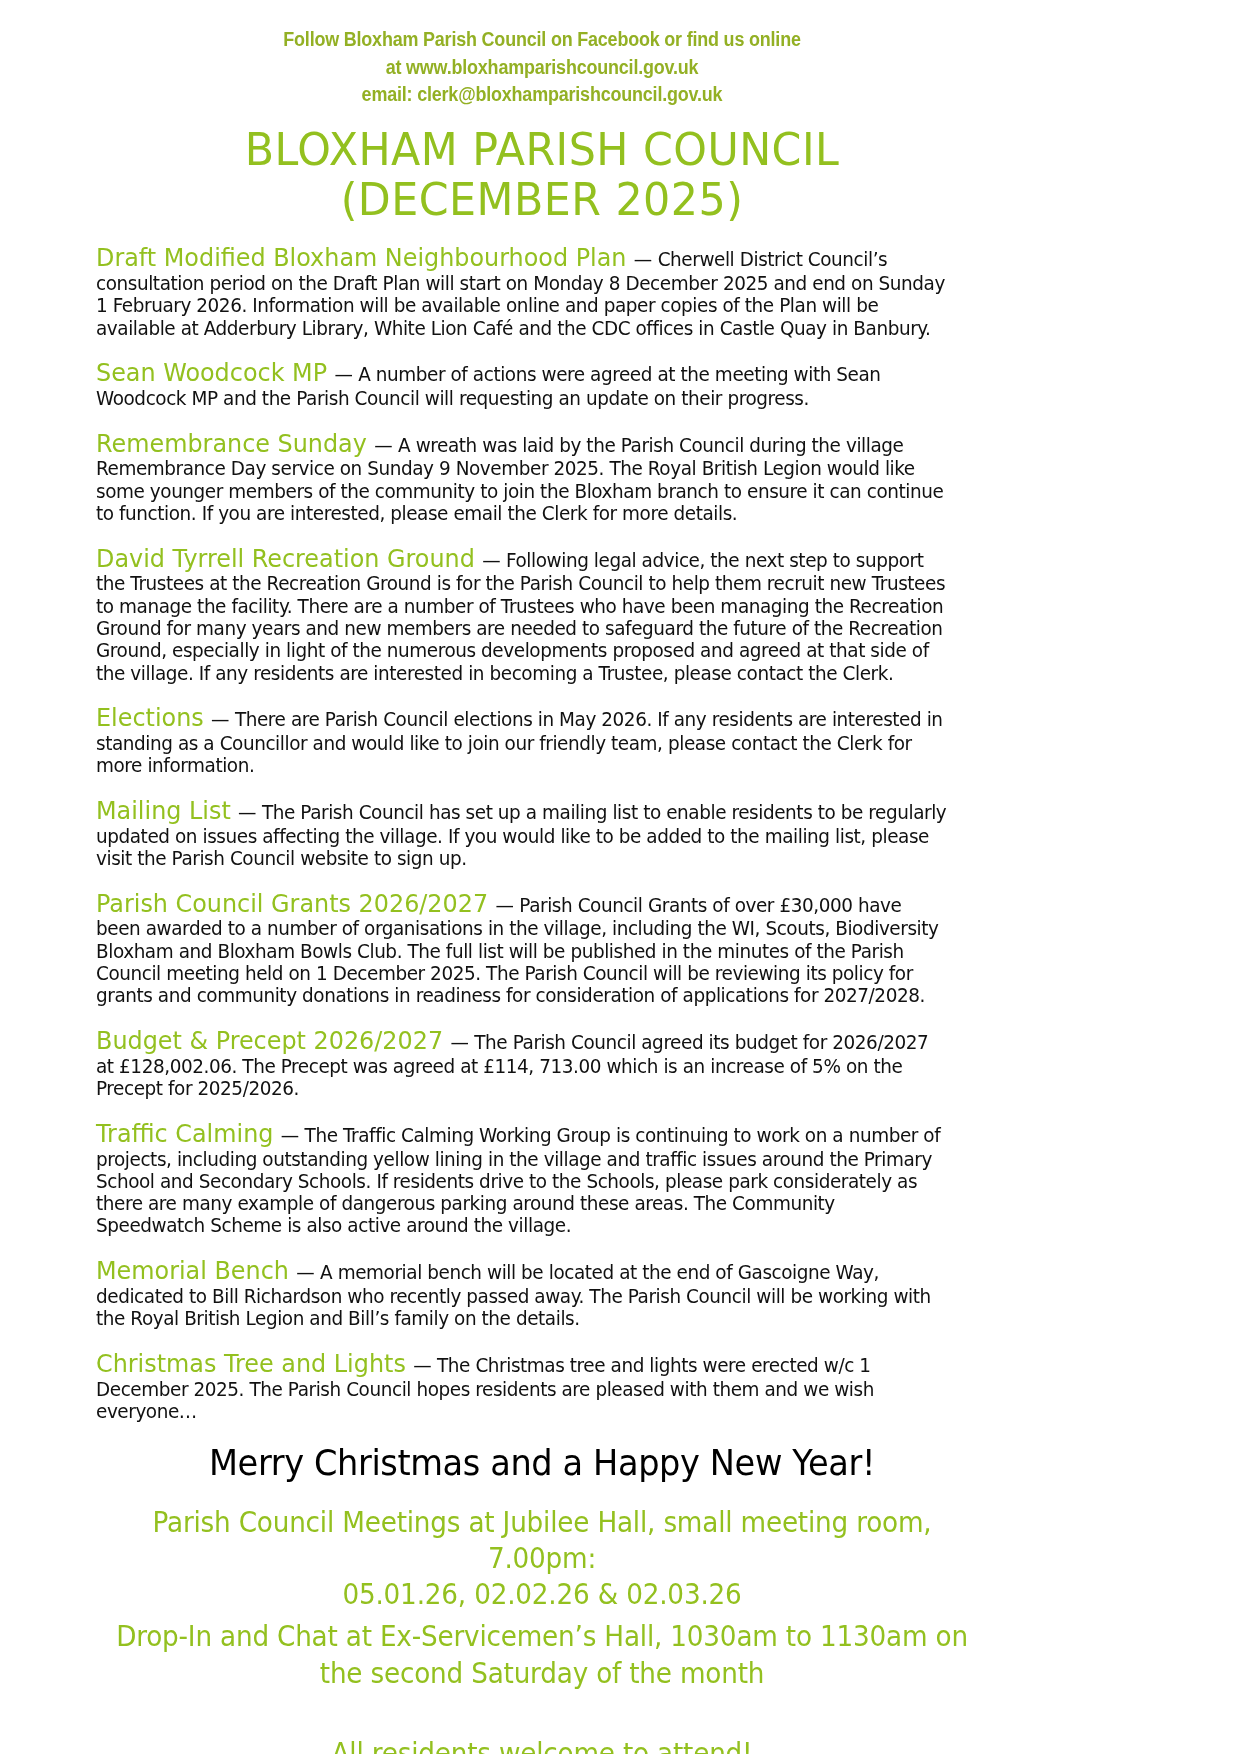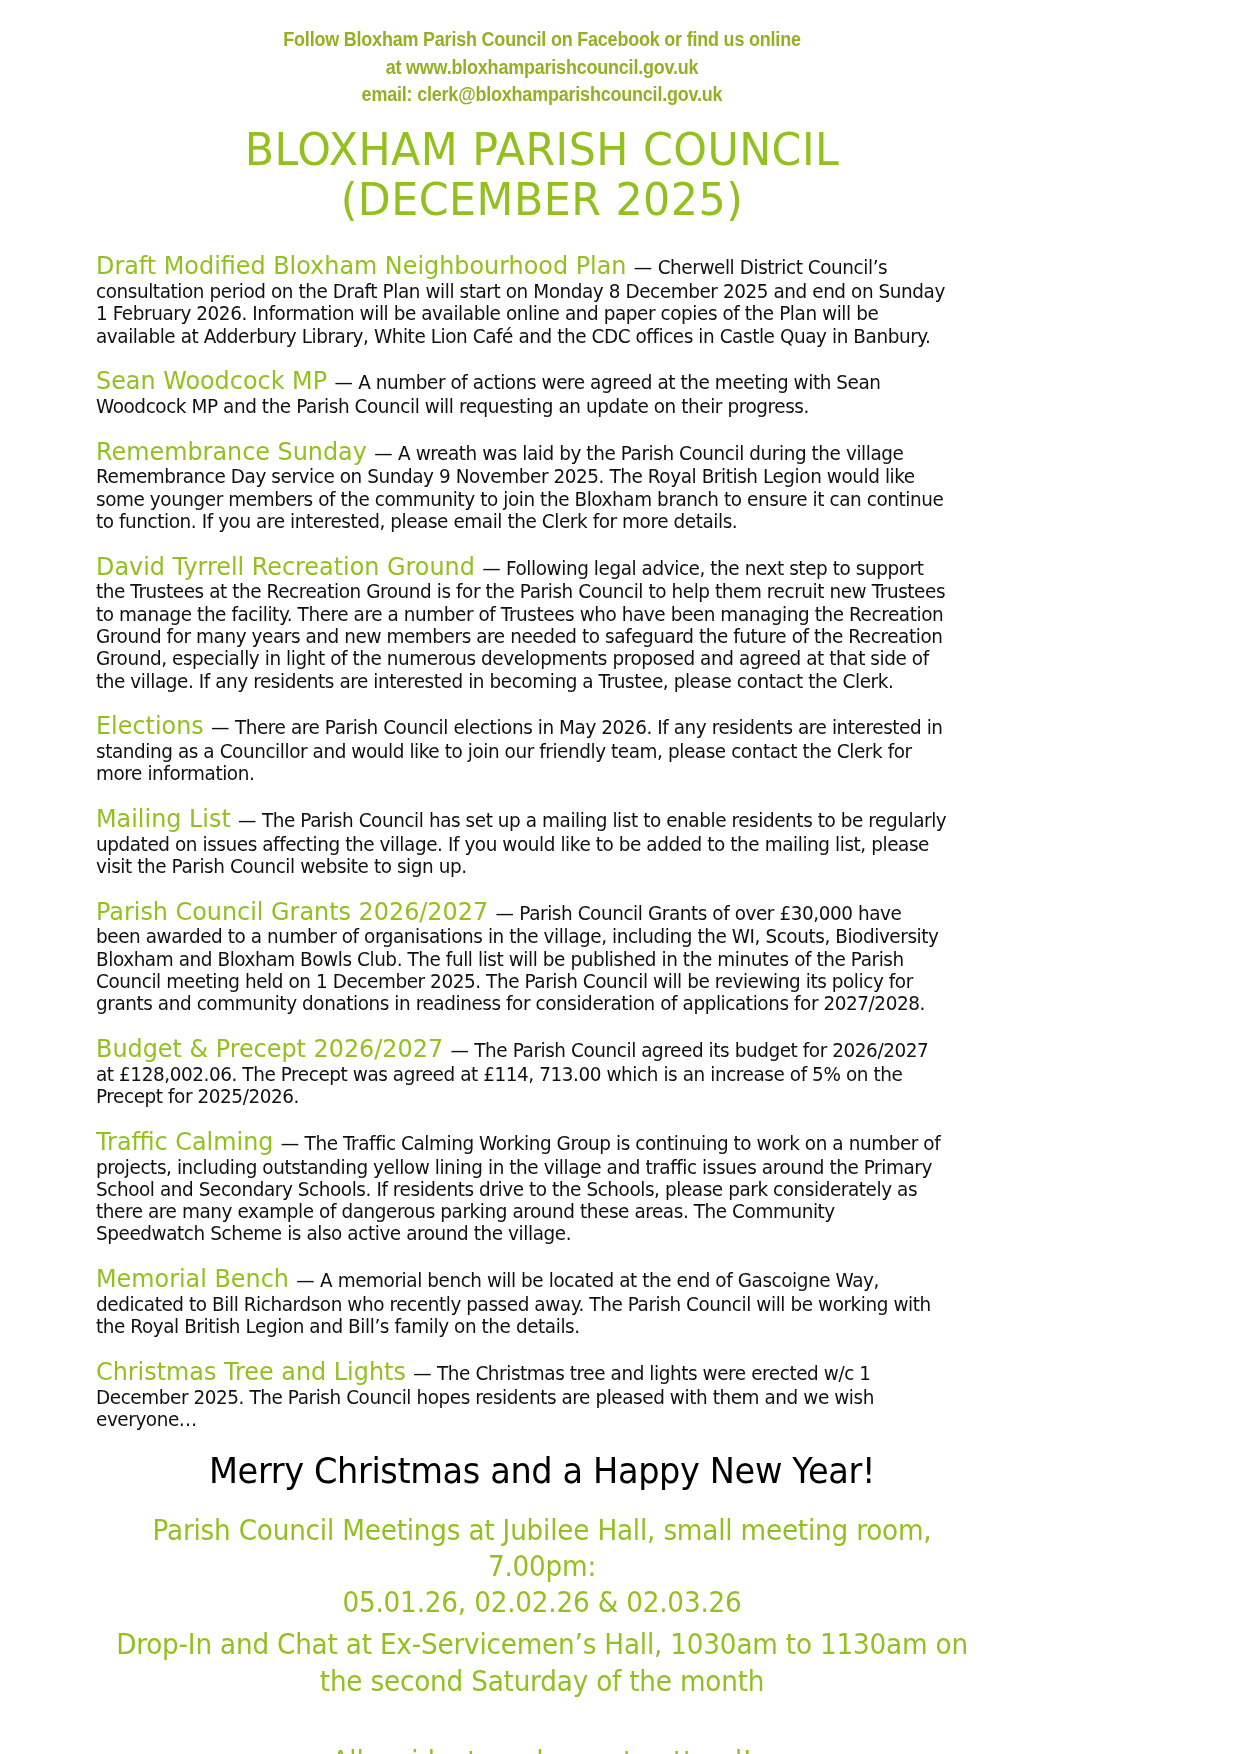--- a/index.html
+++ b/index.html
@@ -46,21 +46,21 @@
     line-height: 1.10;
     letter-spacing: 0.5px;
     margin-top: 16px;
     transform: scaleX(0.95);
     transform-origin: center top;
   }
   .doc-title .line2 { display: block; }
 
   
   .content {
-    margin-top: 28px;
+    margin-top: 20px;
   }
   .section {
     margin-bottom: 13px;
     font-family: "DejaVu Sans", sans-serif;
     font-size: 19.3px;
     line-height: 1.155;
     letter-spacing: -0.45px;
     text-align: left;
     color: #111111;
     transform: scaleX(0.955);

